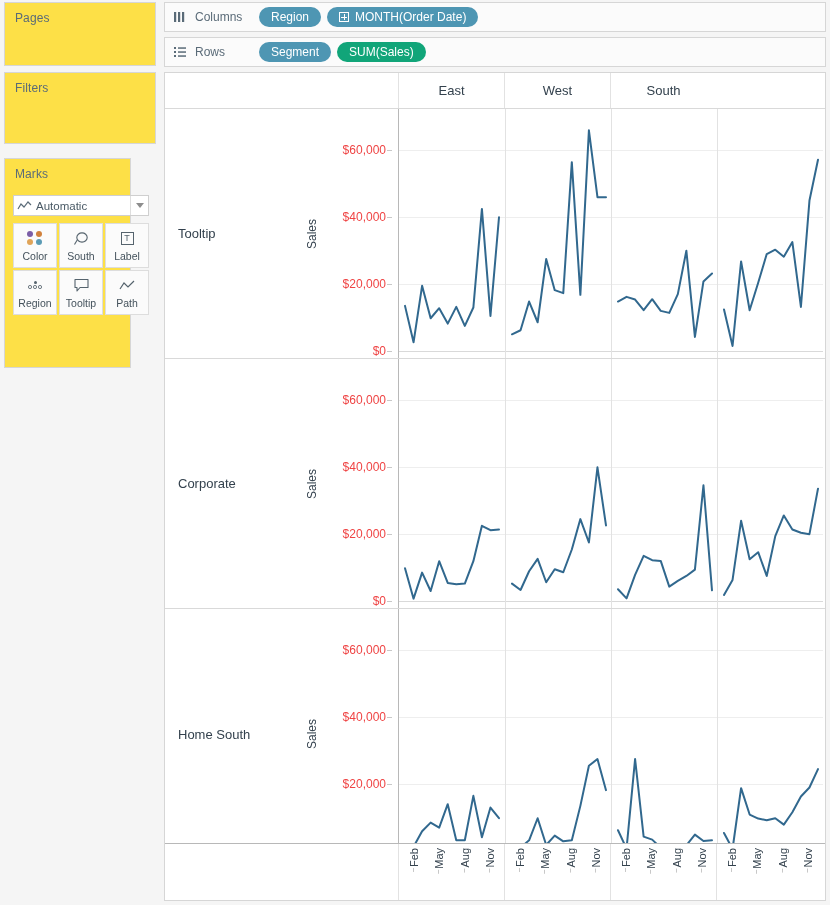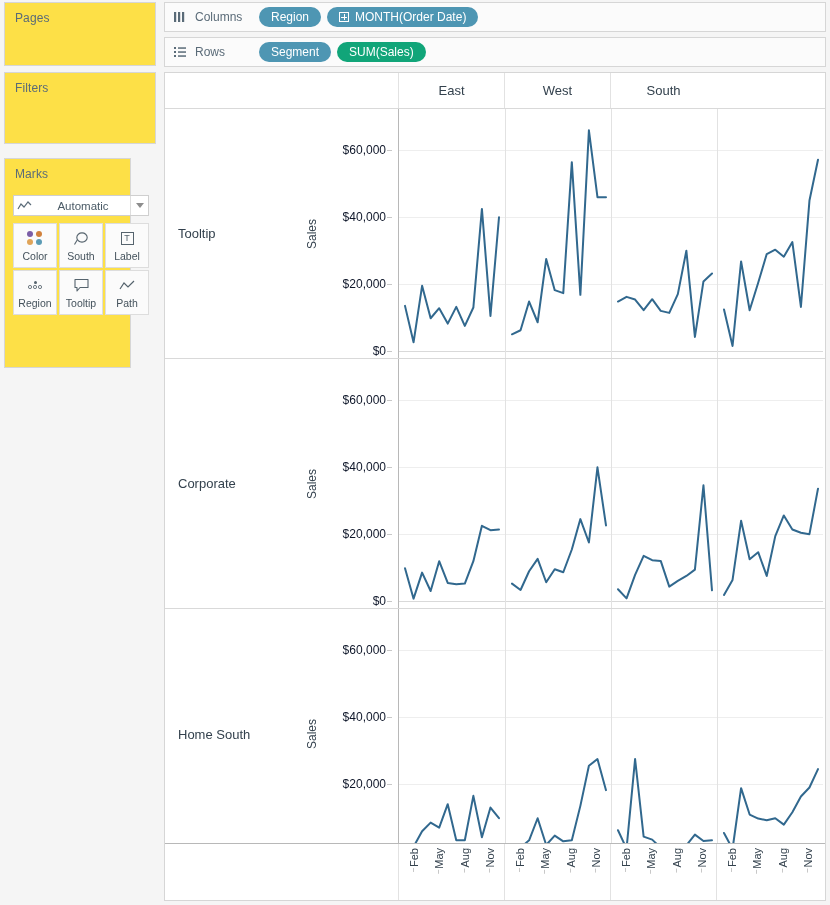--- a/index.html
+++ b/index.html
@@ -37,21 +37,21 @@
   #pages-box  { top: 2px;   width: 152px; height: 64px; }
   #filters-box{ top: 72px;  width: 152px; height: 72px; }
   #marks-box  { top: 158px; width: 127px; height: 210px; }
 
   
   .marks-type {
     position: absolute; left: 8px; top: 36px;
     width: 136px; height: 21px;
     background: #ffffff;
     border: 1px solid #cfcfcf;
-    display: flex; align-items: center; text-align: center;
+    display: flex; align-items: center;
   }
   .marks-type .mt-icon { width: 20px; text-align: center; color:#5a6b78; line-height:0; }
   .marks-type .mt-label {
     flex: 1; font-size: 11.5px; color: #4a5a66; padding-left: 2px;
   }
   .marks-type .mt-arrow {
     width: 18px; height: 19px; border-left: 1px solid #dedede;
     display: flex; align-items: center; justify-content: center;
   }
   .caret-dn {
@@ -176,21 +176,21 @@
   .axis-title {
     position: absolute; left: 4px; top: 50%;
     transform: translateY(-50%) rotate(-90deg);
     transform-origin: center;
     font-size: 12px; color: #33414d;
     white-space: nowrap;
   }
   .axis-ticks { position: absolute; right: 6px; top: 0; bottom: 0; width: 86px; }
   .axis-ticks .tk {
     position: absolute; right: 6px;
-    font-size: 12px; color: #0f172a;
+    font-size: 12px; color: #ef4444;
     transform: translateY(-50%);
     white-space: nowrap;
   }
   .axis-ticks .tk::after {
     content: "";
     position: absolute; right: -6px; top: 50%;
     width: 5px; height: 1px; background: #c8c8c8;
   }
   .panels { flex: 1; display: flex; border-left: 1px solid #b8b8b8; }
   .panel {

